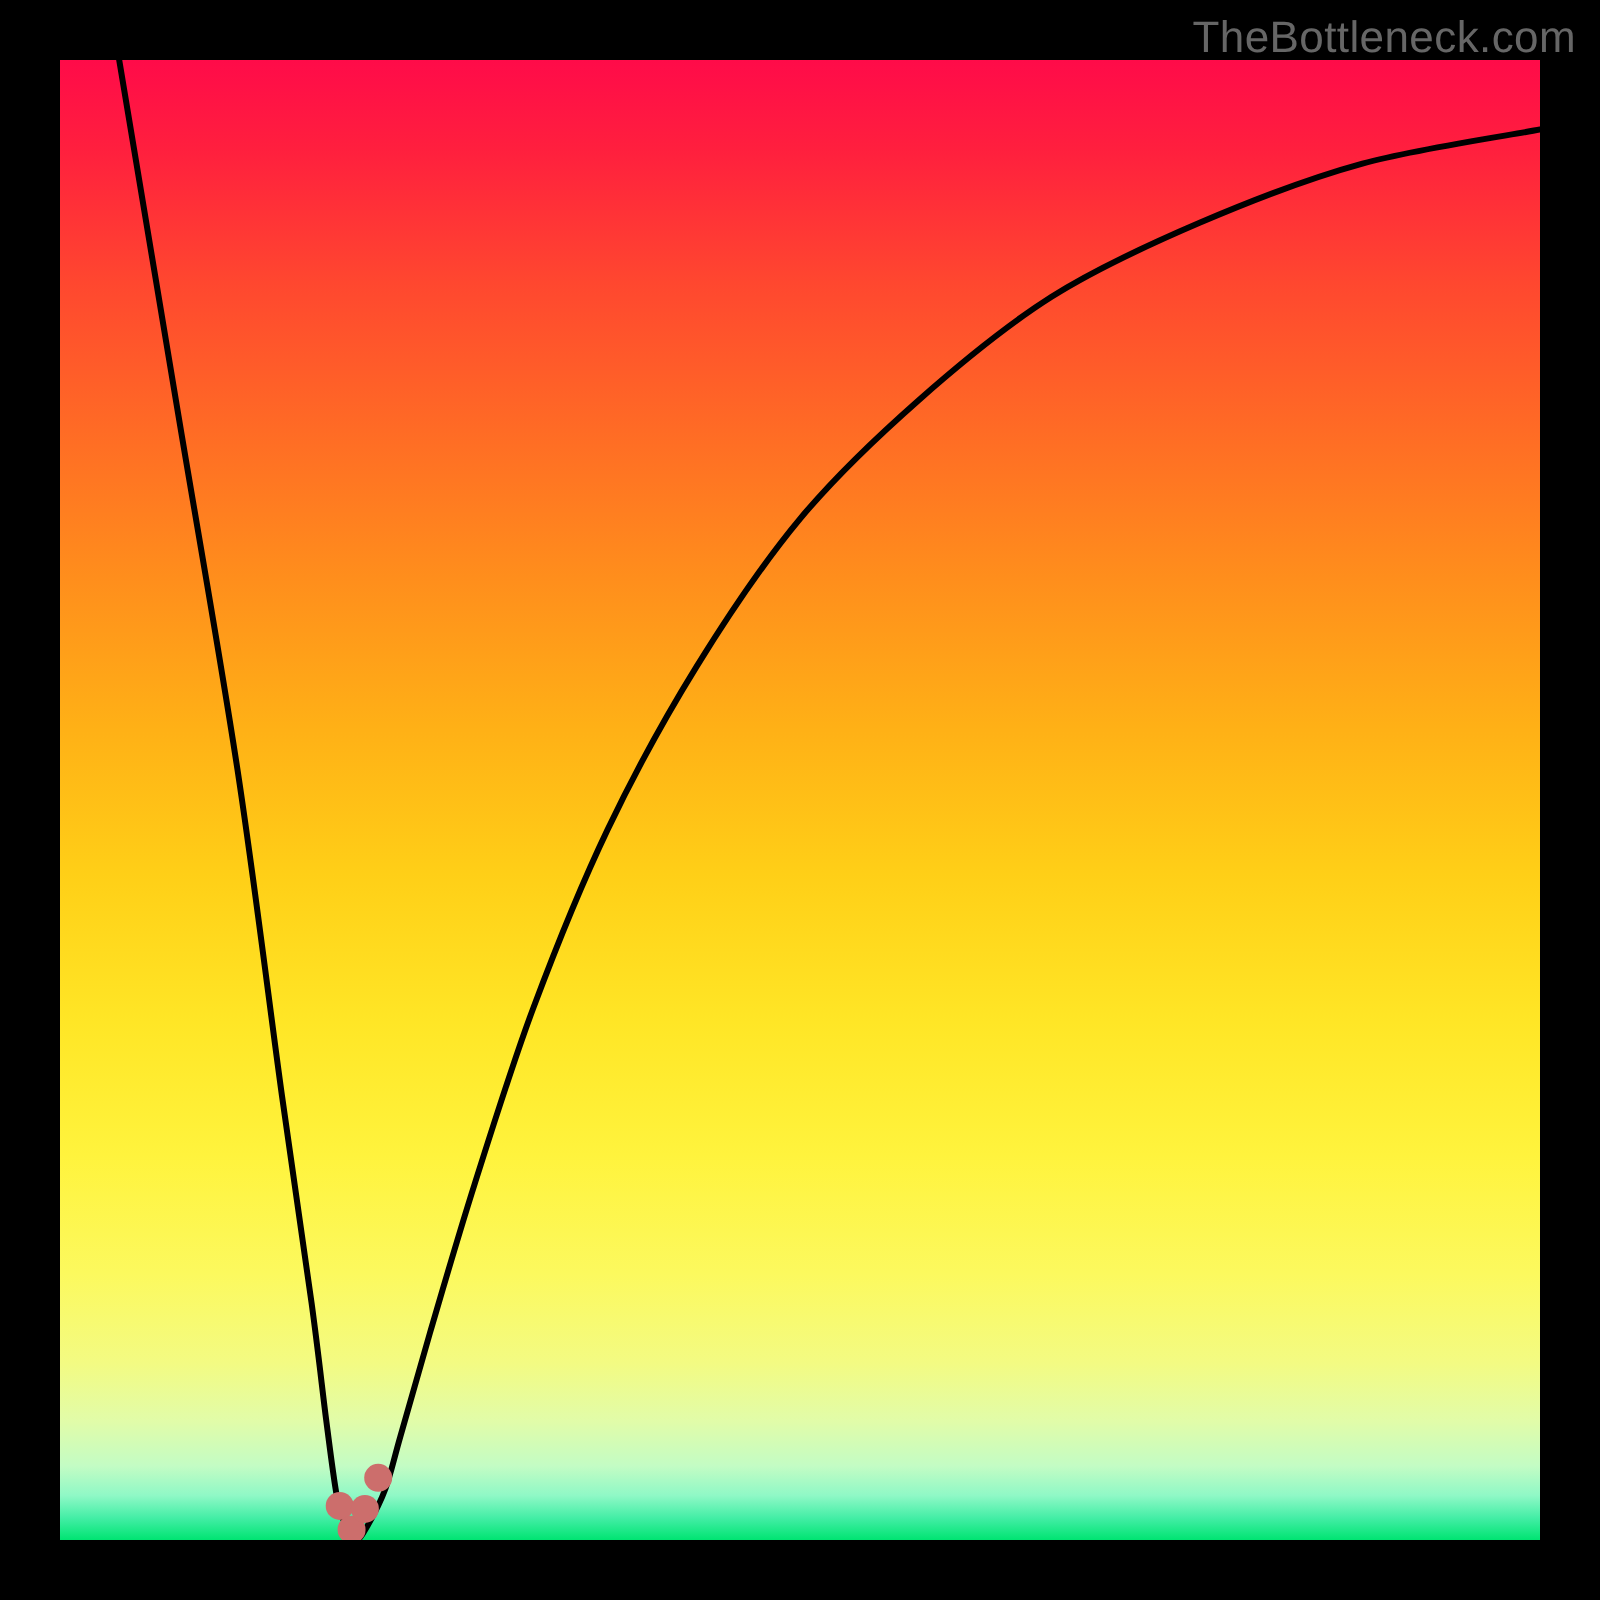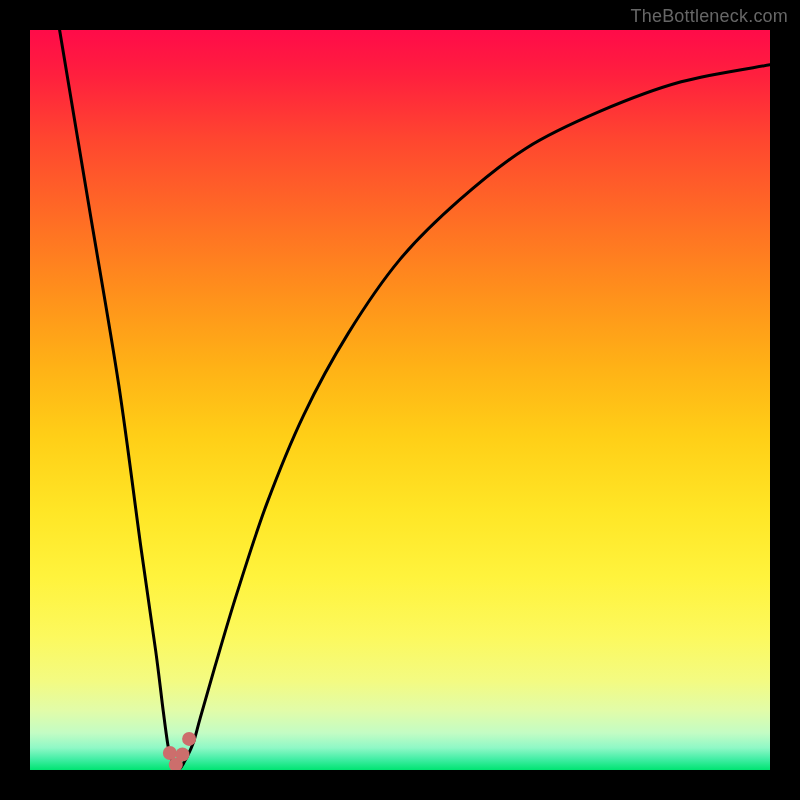--- a/index.html
+++ b/index.html
@@ -42,21 +42,21 @@
       #8ff8c6 97%,
       #44eea6 98.5%,
       #00e472 100%
     );
   }
   .watermark {
     position: absolute;
     top: 6px;
     right: 12px;
     color: #666666;
-    font-size: 18px;
+    font-size: 22px;
     font-weight: 400;
     letter-spacing: 0.2px;
     user-select: none;
   }
   svg.curve {
     position: absolute;
     top: 0;
     left: 0;
     width: 740px;
     height: 740px;

